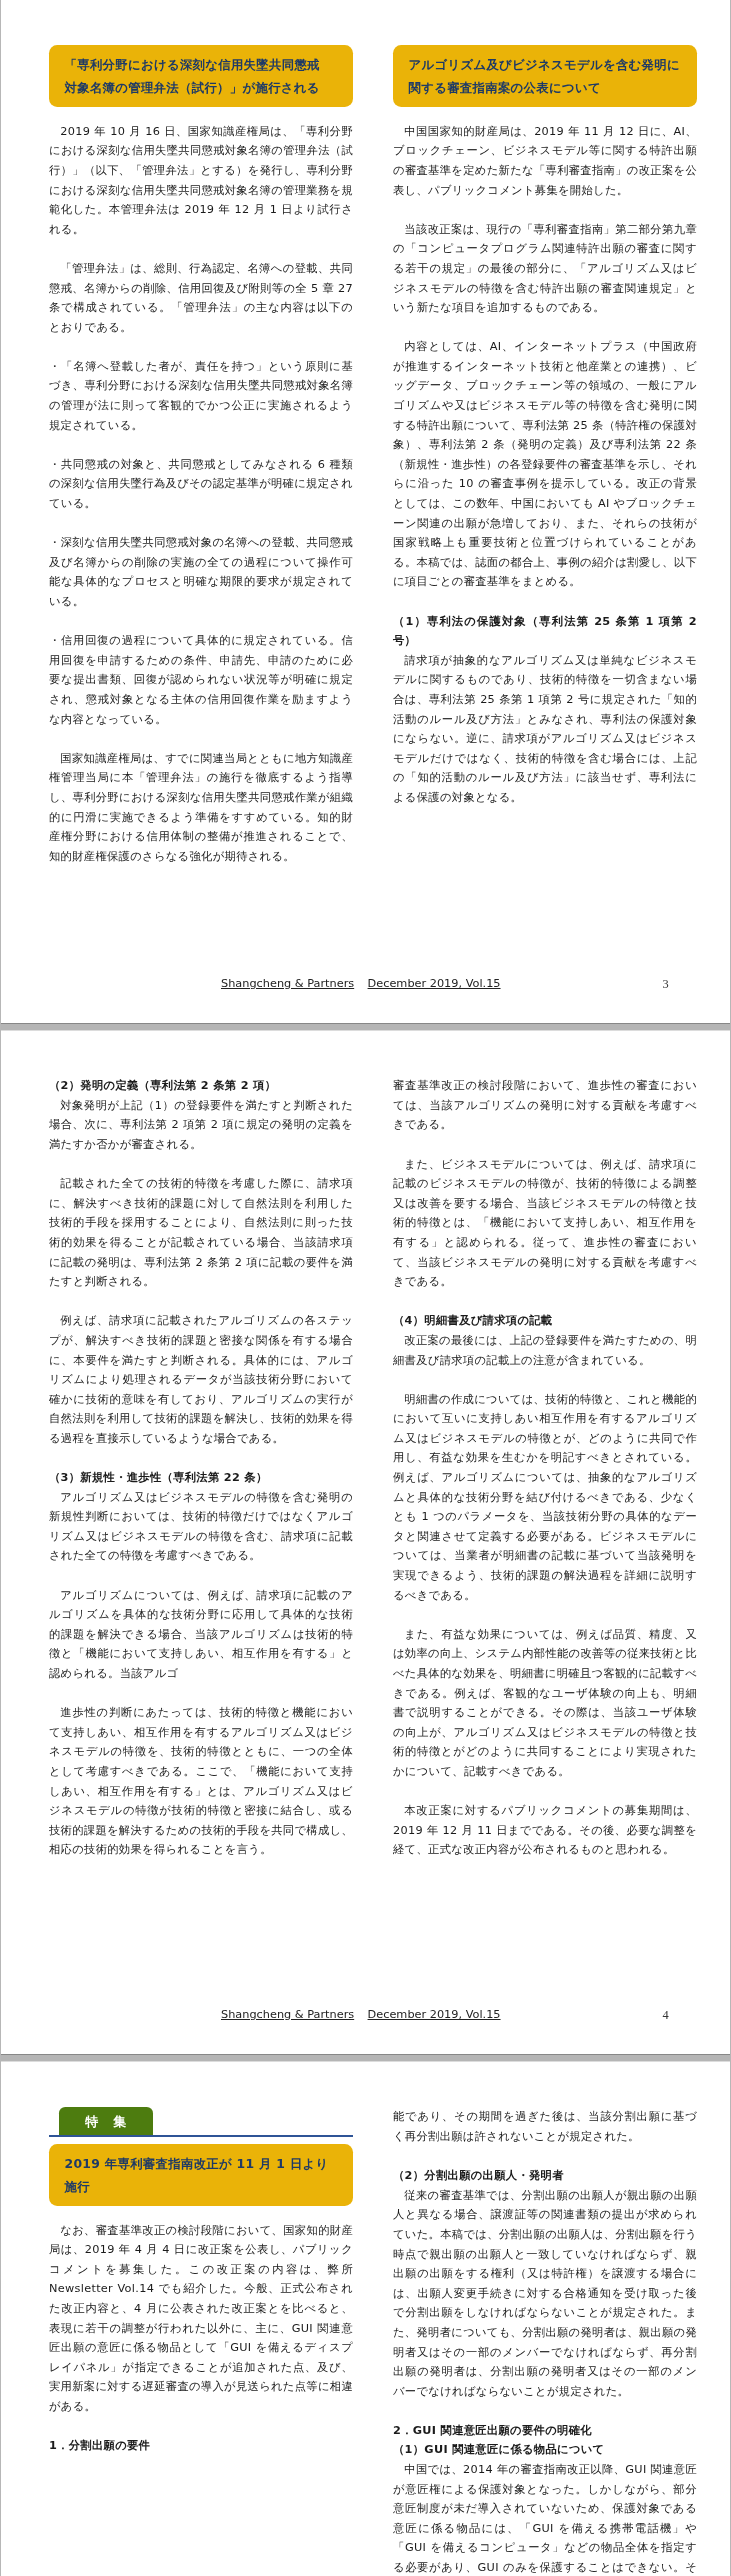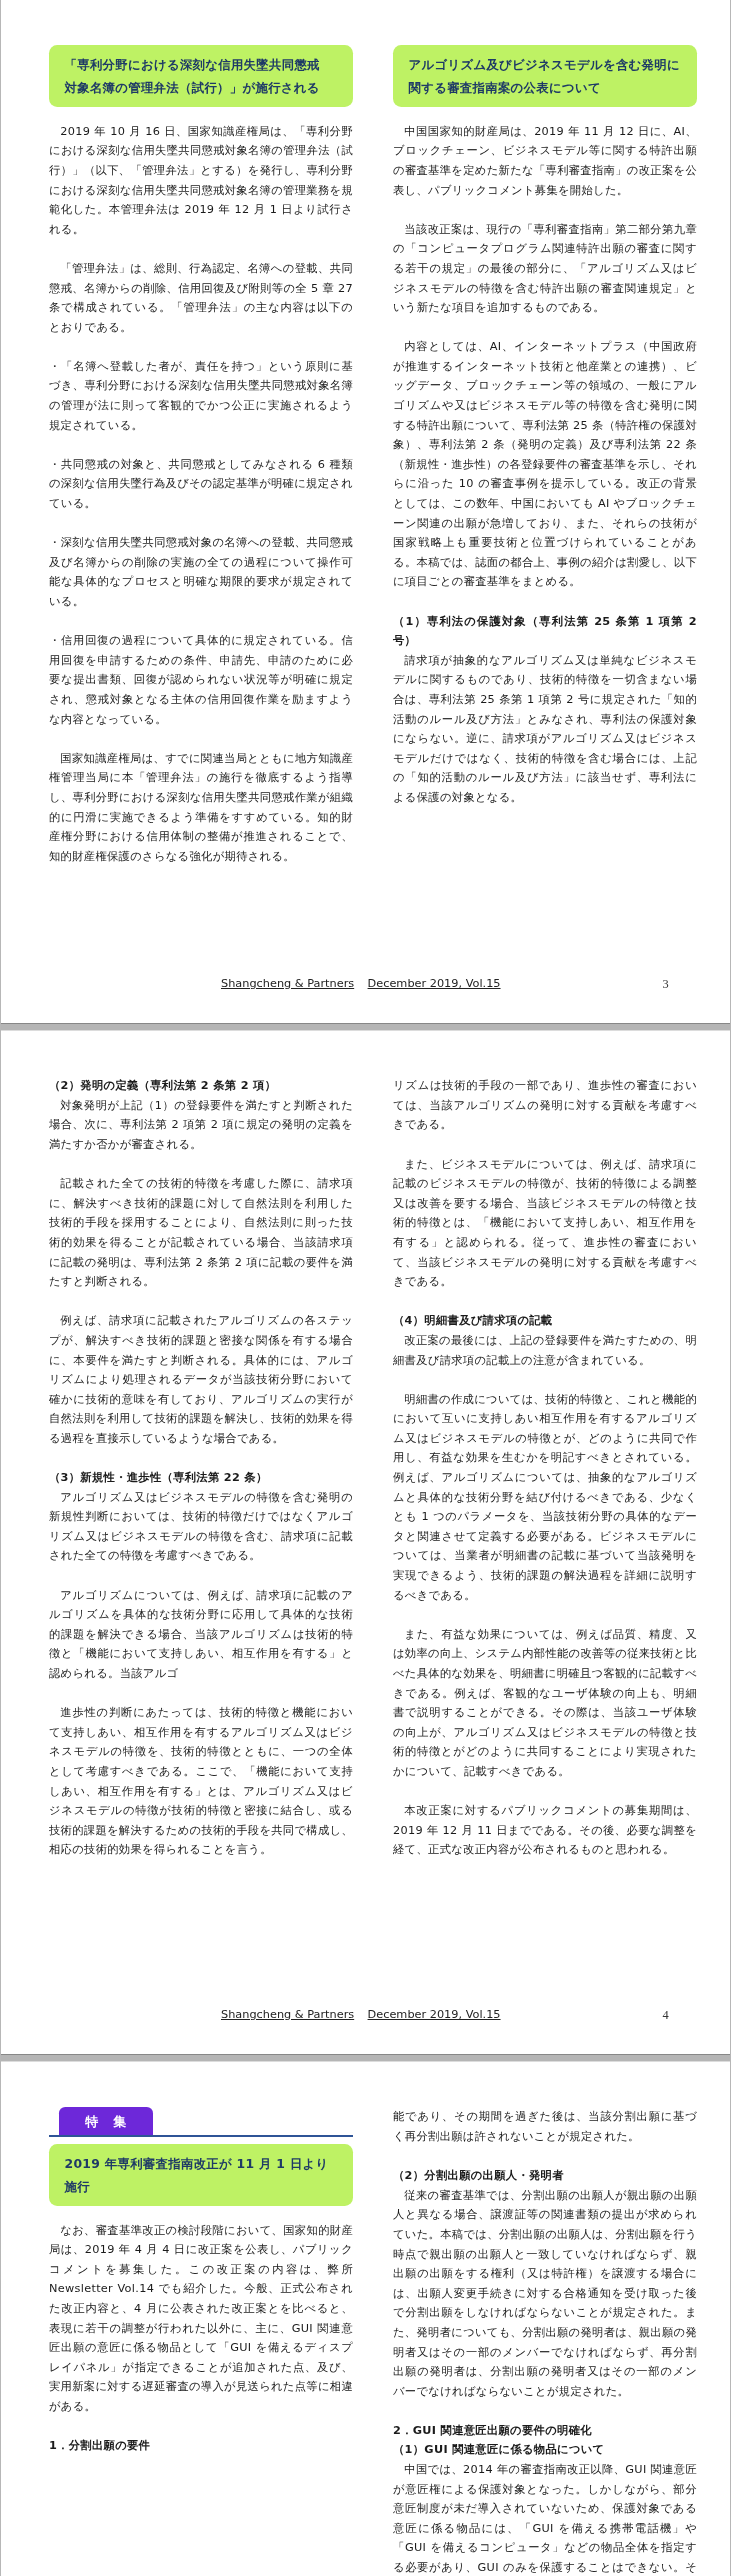--- a/index.html
+++ b/index.html
@@ -28,27 +28,27 @@
   p{margin:0;}
   .blk + .blk{margin-top:19.6px;}
   .heading + .blk{margin-top:0;}
   .title-box + .blk{margin-top:14.4px;}
   .feature-tab-row + .blk{margin-top:7.2px;}
   .para{text-indent:1em;}
   .para.cont{text-indent:0;}
   .bullet{text-indent:0;}
   .heading{font-weight:bold;text-indent:0;}
   .title-box{
-    background:#bef264;border-radius:8.2px;padding:8.2px 15.5px;
+    background:#eab308;border-radius:8.2px;padding:8.2px 15.5px;
     font-weight:bold;font-size:12.4px;line-height:23px;color:#1e3a66;
     white-space:pre-line;text-indent:0;
   }
   .feature-tab-row{border-bottom:2.1px solid #2f5496;padding-left:10.3px;}
   .feature-tab{
-    display:inline-block;background:#6d28d9;color:#ffffff;font-weight:bold;
+    display:inline-block;background:#4d7c0f;color:#ffffff;font-weight:bold;
     font-size:13px;line-height:1;padding:7.7px 26px 6.7px;
     border-radius:6.2px 6.2px 0 0;letter-spacing:1px;
   }
   .page-footer{
     position:absolute;left:35px;right:49px;top:977px;
     font-size:11.3px;color:#222222;white-space:nowrap;text-decoration:underline;
   }
   .footer-text{margin-left:185px;}
   .footer-gap{display:inline-block;width:13.4px;}
   .page-num{
@@ -95,21 +95,21 @@
         <p class="heading blk">（2）発明の定義（専利法第 2 条第 2 項）</p>
         <p class="para blk">対象発明が上記（1）の登録要件を満たすと判断された場合、次に、専利法第 2 項第 2 項に規定の発明の定義を満たすか否かが審査される。</p>
         <p class="para blk">記載された全ての技術的特徴を考慮した際に、請求項に、解決すべき技術的課題に対して自然法則を利用した技術的手段を採用することにより、自然法則に則った技術的効果を得ることが記載されている場合、当該請求項に記載の発明は、専利法第 2 条第 2 項に記載の要件を満たすと判断される。</p>
         <p class="para blk">例えば、請求項に記載されたアルゴリズムの各ステップが、解決すべき技術的課題と密接な関係を有する場合に、本要件を満たすと判断される。具体的には、アルゴリズムにより処理されるデータが当該技術分野において確かに技術的意味を有しており、アルゴリズムの実行が自然法則を利用して技術的課題を解決し、技術的効果を得る過程を直接示しているような場合である。</p>
         <p class="heading blk">（3）新規性・進歩性（専利法第 22 条）</p>
         <p class="para blk">アルゴリズム又はビジネスモデルの特徴を含む発明の新規性判断においては、技術的特徴だけではなくアルゴリズム又はビジネスモデルの特徴を含む、請求項に記載された全ての特徴を考慮すべきである。</p>
         <p class="para blk">アルゴリズムについては、例えば、請求項に記載のアルゴリズムを具体的な技術分野に応用して具体的な技術的課題を解決できる場合、当該アルゴリズムは技術的特徴と「機能において支持しあい、相互作用を有する」と認められる。当該アルゴ</p>
         <p class="para blk">進歩性の判断にあたっては、技術的特徴と機能において支持しあい、相互作用を有するアルゴリズム又はビジネスモデルの特徴を、技術的特徴とともに、一つの全体として考慮すべきである。ここで、「機能において支持しあい、相互作用を有する」とは、アルゴリズム又はビジネスモデルの特徴が技術的特徴と密接に結合し、或る技術的課題を解決するための技術的手段を共同で構成し、相応の技術的効果を得られることを言う。</p>
       </div>
     <div class="col col-r">
-        <p class="para cont blk">リズムは技術的手段の一部であり、進歩性の審査においては、当該アルゴリズムの発明に対する貢献を考慮すべきである。</p>
+        <p class="para cont blk">審査基準改正の検討段階において、進歩性の審査においては、当該アルゴリズムの発明に対する貢献を考慮すべきである。</p>
         <p class="para blk">また、ビジネスモデルについては、例えば、請求項に記載のビジネスモデルの特徴が、技術的特徴による調整又は改善を要する場合、当該ビジネスモデルの特徴と技術的特徴とは、「機能において支持しあい、相互作用を有する」と認められる。従って、進歩性の審査において、当該ビジネスモデルの発明に対する貢献を考慮すべきである。</p>
         <p class="heading blk">（4）明細書及び請求項の記載</p>
         <p class="para blk">改正案の最後には、上記の登録要件を満たすための、明細書及び請求項の記載上の注意が含まれている。</p>
         <p class="para blk">明細書の作成については、技術的特徴と、これと機能的において互いに支持しあい相互作用を有するアルゴリズム又はビジネスモデルの特徴とが、どのように共同で作用し、有益な効果を生むかを明記すべきとされている。例えば、アルゴリズムについては、抽象的なアルゴリズムと具体的な技術分野を結び付けるべきである、少なくとも 1 つのパラメータを、当該技術分野の具体的なデータと関連させて定義する必要がある。ビジネスモデルについては、当業者が明細書の記載に基づいて当該発明を実現できるよう、技術的課題の解決過程を詳細に説明するべきである。</p>
         <p class="para blk">また、有益な効果については、例えば品質、精度、又は効率の向上、システム内部性能の改善等の従来技術と比べた具体的な効果を、明細書に明確且つ客観的に記載すべきである。例えば、客観的なユーザ体験の向上も、明細書で説明することができる。その際は、当該ユーザ体験の向上が、アルゴリズム又はビジネスモデルの特徴と技術的特徴とがどのように共同することにより実現されたかについて、記載すべきである。</p>
         <p class="para blk">本改正案に対するパブリックコメントの募集期間は、2019 年 12 月 11 日までである。その後、必要な調整を経て、正式な改正内容が公布されるものと思われる。</p>
       </div>
     <div class="page-footer">
       <span class="footer-text">Shangcheng &amp; Partners</span><span class="footer-gap"></span><span>December 2019, Vol.15</span>
       <span class="page-num">4</span>

